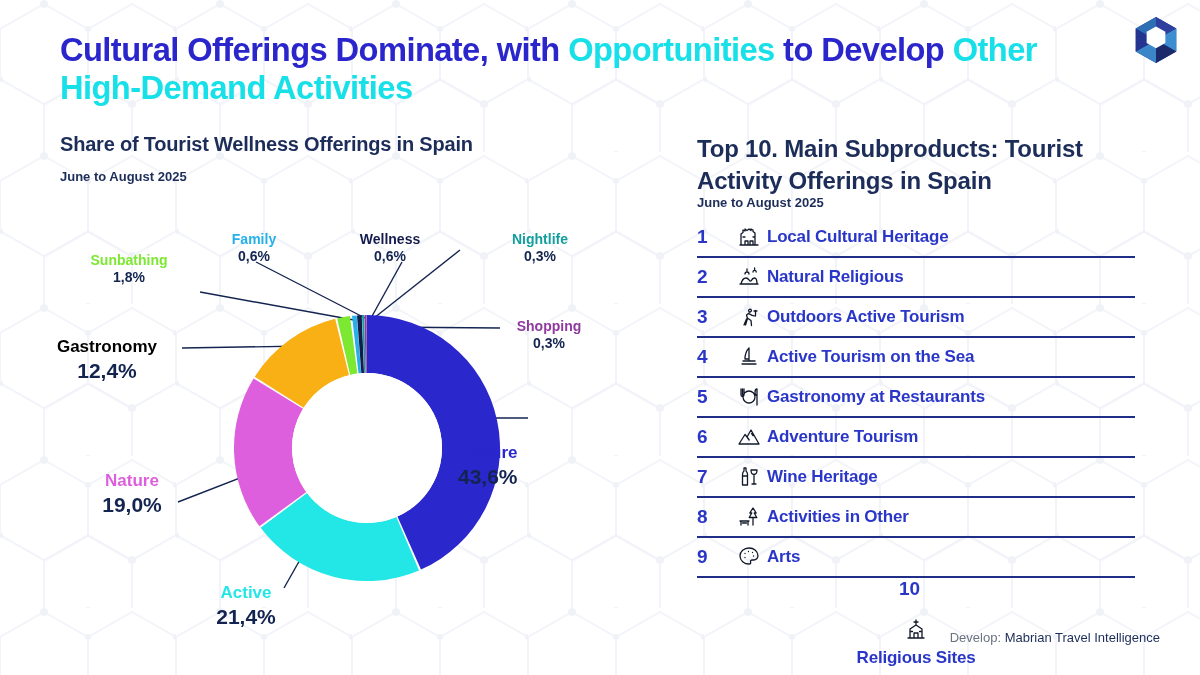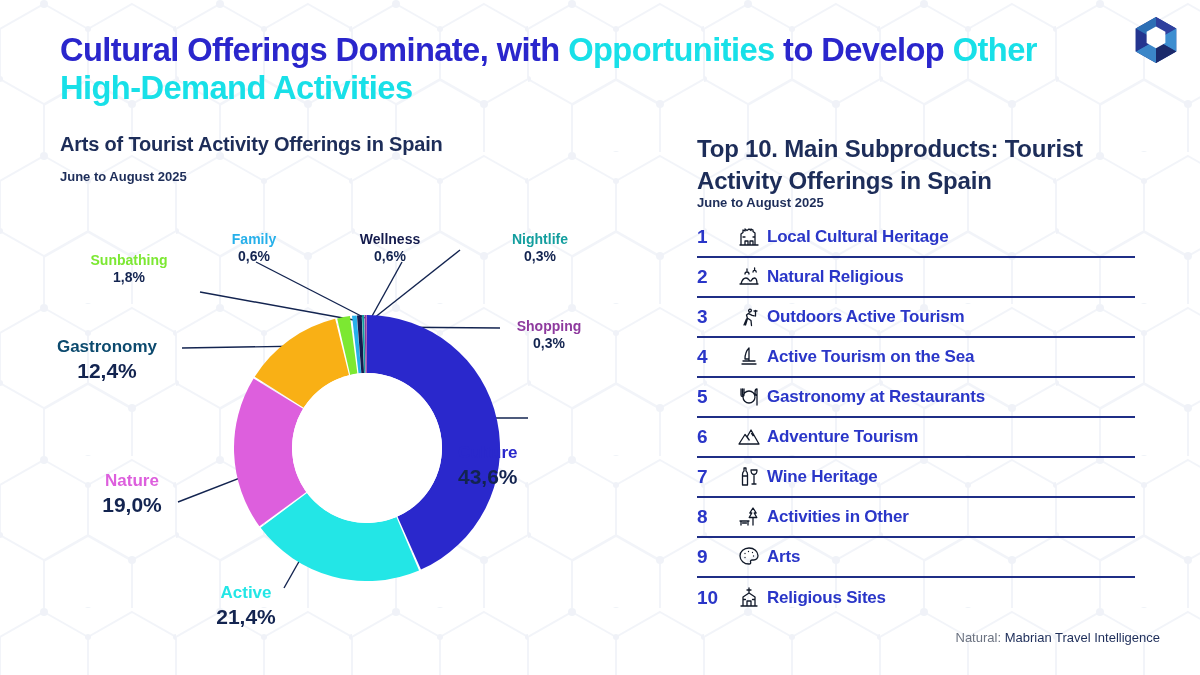--- a/index.html
+++ b/index.html
@@ -58,21 +58,21 @@
   }
   .right-sub {
     position:absolute; left:697px; top:195px;
     font-size:13px; font-weight:700; color:#1d2d59;
   }
   .rank-list { position:absolute; left:697px; top:218px; width:438px; }
   .rank-row {
     display:flex; align-items:center; height:40px;
     border-bottom:2px solid #1f2e86;
   }
-  .rank-row:last-child { border-bottom:none; }
+  .rank-row:last-child { border-bottom:none;flex-direction:column; }
   .rank-num {
     width:34px; flex:0 0 34px; font-size:19px; font-weight:800; color:#2a36c8;
   }
   .rank-ico {
     width:36px; flex:0 0 36px; display:flex; align-items:center; justify-content:center;
     color:#101828;
   }
   .rank-lbl { font-size:17px; font-weight:800; color:#2a36c8; letter-spacing:-0.2px; white-space:nowrap; }
 
   .source {
@@ -119,21 +119,21 @@
       <polygon points="11,72 11,28 50,50" fill="#24358f"></polygon>
       <polygon points="11,28 50,6 50,50" fill="#2d6fb5"></polygon>
       <polygon points="50,24 68,34 68,56 50,66 32,56 32,34" fill="#ffffff"></polygon>
     </g>
   </svg>
 
   <div class="headline">
     <span class="hl-blue">Cultural Offerings Dominate, with </span><span class="hl-cyan">Opportunities </span><span class="hl-blue">to Develop </span><span class="hl-cyan">Other High-Demand Activities</span>
   </div>
 
-  <div class="left-title">Arts of Tourist Activity Offerings in Spain</div>
+  <div class="left-title">Share of Tourist Wellness Offerings in Spain</div>
   <div class="left-sub">June to August 2025</div>
 
   <svg class="leaders" viewBox="0 0 680 675">
     <g stroke="#132450" stroke-width="1.4" fill="none">
 
       <line x1="486" y1="418" x2="528" y2="418"></line>
 
       <line x1="318" y1="528" x2="284" y2="588"></line>
 
       <line x1="266" y1="468" x2="178" y2="502"></line>
@@ -187,21 +187,21 @@
     <span class="nm" style="color:#23e6e6;">Active</span>
     <span class="pc">21,4%</span>
   </div>
 
   <div class="lbl big" style="left:72px; top:471px; width:120px;">
     <span class="nm" style="color:#dd5fdd;">Nature</span>
     <span class="pc">19,0%</span>
   </div>
 
   <div class="lbl big" style="left:32px; top:337px; width:150px;">
-    <span class="nm" style="color:#0c4a6e;">Gastronomy</span>
+    <span class="nm" style="color:#000000;">Gastronomy</span>
     <span class="pc">12,4%</span>
   </div>
 
   <div class="lbl" style="left:68px; top:252px; width:122px;">
     <span class="nm" style="color:#7ce832;">Sunbathing</span>
     <span class="pc">1,8%</span>
   </div>
 
   <div class="lbl" style="left:203px; top:231px; width:102px;">
     <span class="nm" style="color:#26b0ea;">Family</span>
@@ -313,16 +313,16 @@
         <div class="rank-ico">
           <svg width="24" height="24" viewBox="0 0 24 24" fill="none" stroke="currentColor" stroke-width="1.3" stroke-linecap="round" stroke-linejoin="round">
             <path d="M12 2v5M10 4h4M12 7L6 11v9h12v-9L12 7zM10 20v-5h4v5M4 20h16M7 13.5h1.5M15.5 13.5H17"></path>
           </svg>
         </div>
         <div class="rank-lbl">Religious Sites</div>
       </div>
     </div>
 
   <div class="source">
-    <span>Natural: </span><span class="co">Mabrian Travel Intelligence</span>
+    <span>Develop: </span><span class="co">Mabrian Travel Intelligence</span>
   </div>
 
 </div>
 
 </body></html>

